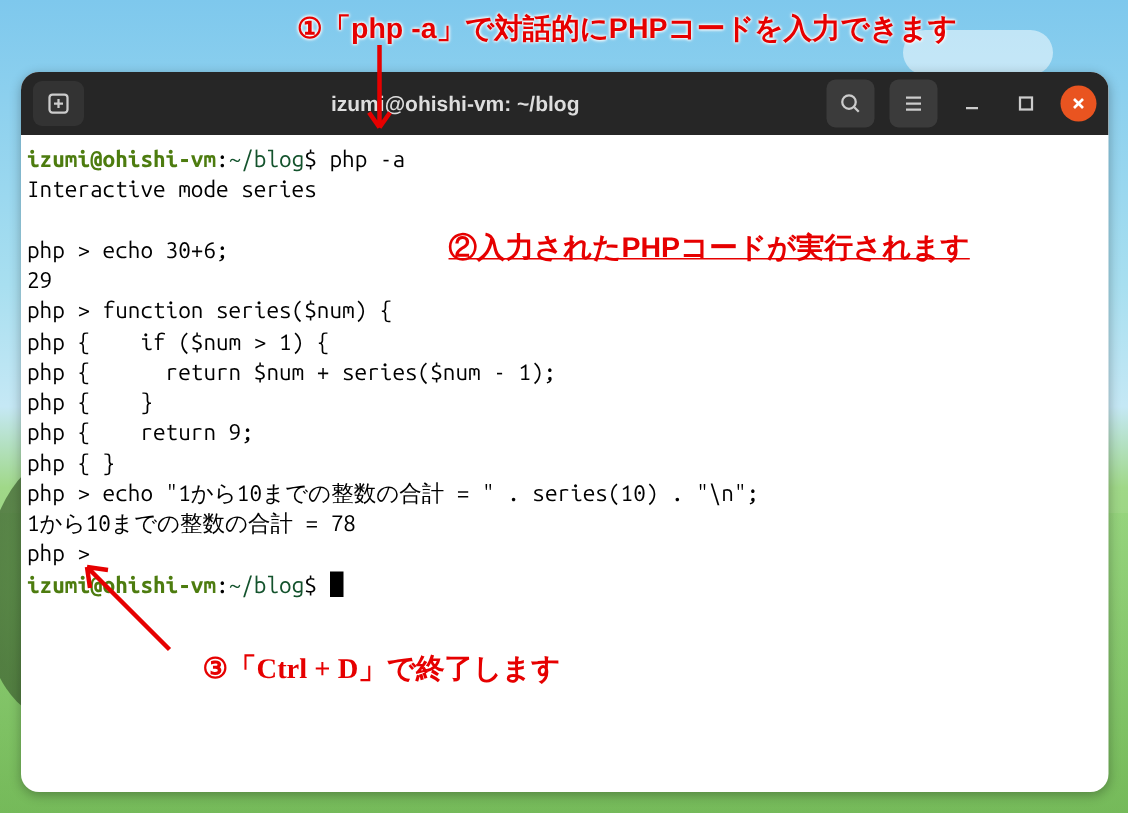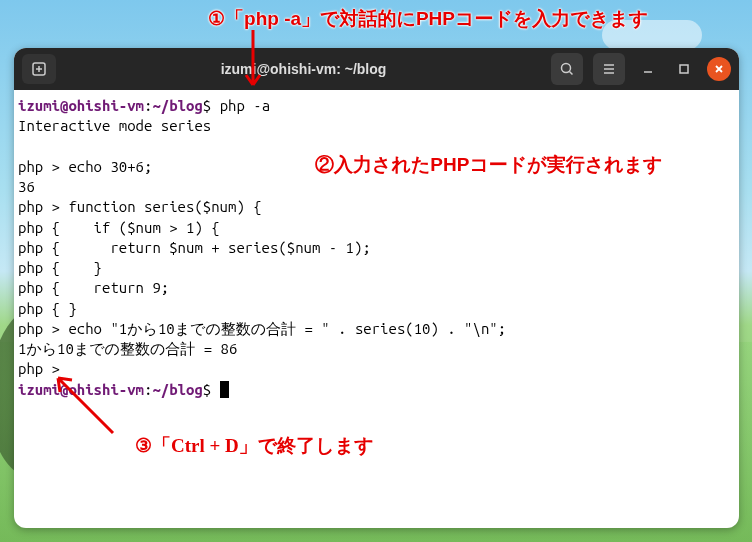--- a/index.html
+++ b/index.html
@@ -16,22 +16,22 @@
 .hill { left: 0; bottom: 0; width: 100%; height: 200px; background: linear-gradient(to top, #6ab050 0%, #8ad070 100%); opacity: 0.4; }
 .cloud { top: 20px; right: 50px; width: 100px; height: 30px; background: rgba(255,255,255,0.5); border-radius: 20px; }
 .annotation {
   position: absolute;
   color: #e60000;
   font-weight: bold;
   font-size: 19px;
   text-shadow: 0 0 2px #fff, 0 0 2px #fff, 0 0 3px #fff;
   z-index: 100;
 }
-.ann1 { top: 6px; left: 208px; }
-.ann2 { top: 152px; left: 315px; }
+.ann1 { top: 6px; left: 198px; }
+.ann2 { top: 152px; left: 299px; text-decoration: underline; }
 .ann3 { top: 433px; left: 135px; font-family: Liberation Serif, serif; }
 .arrow { position: absolute; z-index: 101; }
 .arrow svg { display: block; }
 .terminal-window {
   position: absolute;
   left: 14px; top: 48px;
   width: 725px; height: 480px;
   background: #ffffff;
   border-radius: 12px;
   overflow: hidden;
@@ -52,22 +52,22 @@
 .tb-min, .tb-max { width: 26px; height: 26px; display: flex; align-items: center; justify-content: center; color: #ccc; }
 .tb-close { width: 24px; height: 24px; background: #e95420; border-radius: 50%; display: flex; align-items: center; justify-content: center; color: #fff; }
 .terminal-body {
   padding: 6px 4px;
   font-family: "Ubuntu Mono", "DejaVu Sans Mono", monospace;
   font-size: 15px;
   line-height: 1.35;
   color: #000;
   white-space: pre;
 }
-.ps1-user { color: #701a75; font-weight: bold; }
-.ps1-path { color: #701a75; font-weight: bold; }
+.ps1-user { color: #4d7c0f; font-weight: bold; }
+.ps1-path { color: #14532d; font-weight: normal; }
 .cursor { display: inline-block; width: 9px; height: 17px; background: #000; vertical-align: text-bottom; }
 </style>
 </head>
 <body>
 
 <div class="bg-deco hill"></div>
 <div class="bg-deco tree1"></div>
 <div class="bg-deco tree2"></div>
 <div class="bg-deco cloud"></div>
 
@@ -122,24 +122,24 @@
             <path d="M3 3l6 6M9 3l-6 6" stroke="#fff" stroke-width="1.8"></path>
           </svg>
       </div>
     </div>
   </div>
 
   <div class="terminal-body"><span class="ps1-user">izumi@ohishi-vm</span><span>:</span><span class="ps1-path">~/blog</span><span>$</span> <span>php -a</span>
 <span>Interactive mode series</span>
 <span></span>
 <span>php &gt; echo 30+6;</span>
-<span>36</span>
+<span>29</span>
 <span>php &gt; function series($num) {</span>
 <span>php {    if ($num &gt; 1) {</span>
 <span>php {      return $num + series($num - 1);</span>
 <span>php {    }</span>
 <span>php {    return 9;</span>
 <span>php { }</span>
 <span>php &gt; echo "1から10までの整数の合計 = " . series(10) . "\n";</span>
-<span>1から10までの整数の合計 = 86</span>
+<span>1から10までの整数の合計 = 78</span>
 <span>php &gt; </span>
 <span class="ps1-user">izumi@ohishi-vm</span><span>:</span><span class="ps1-path">~/blog</span><span>$</span> <span class="cursor"></span></div>
 </div>
 
 </body></html>

